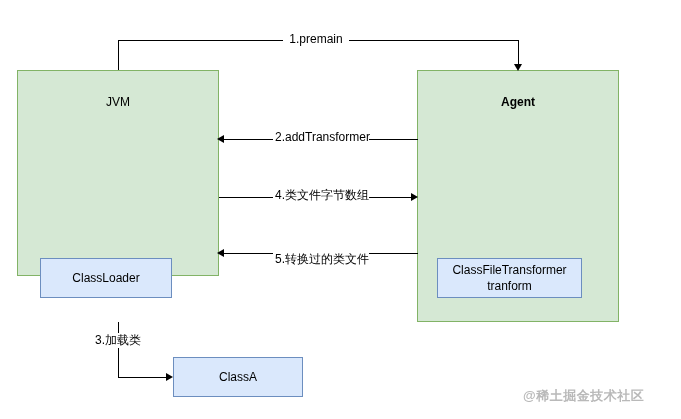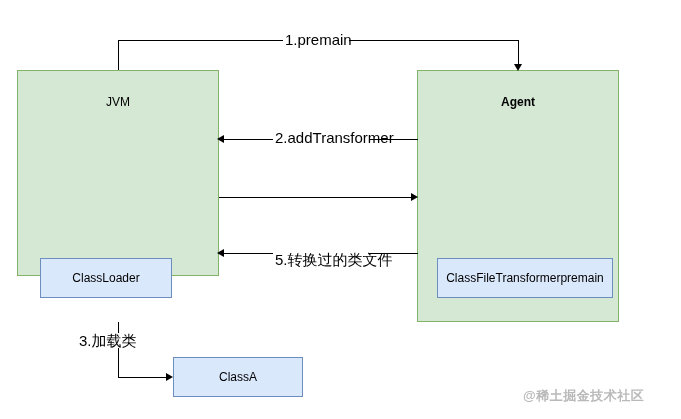--- a/index.html
+++ b/index.html
@@ -77,21 +77,21 @@
   .arrow-down {
     border-left: 4px solid transparent;
     border-right: 4px solid transparent;
     border-top: 7px solid #000000;
   }
 
   
   .edge-label {
     position: absolute;
     background: #ffffff;
-    font-size: 15px;
+    font-size: 12px;
     color: #000000;
     line-height: 13px;
     padding: 1px 2px;
     white-space: nowrap;
     text-align: center;
     box-sizing: border-box;
   }
 
   
   .watermark {
@@ -113,46 +113,47 @@
   </div>
 
   <div class="node-box" style="left:40px; top:258px; width:132px; height:40px;">
     <span>ClassLoader</span>
   </div>
 
   <div class="container-box" style="left:417px; top:70px; width:202px; height:252px;font-weight:bold;">
     <div class="container-title" style="top:24px;">Agent</div>
   </div>
 
-  <div class="node-box" style="left:437px; top:258px; width:176px; height:40px; flex-direction:row;">
+  <div class="node-box" style="left:437px; top:258px; width:145px; height:40px; flex-direction:column;">
     <span>ClassFileTransformer</span>
-    <span>premain</span>
+    <span>tranform</span>
   </div>
 
   <div class="node-box" style="left:173px; top:357px; width:130px; height:40px;">
     <span>ClassA</span>
   </div>
 
   <div class="edge-line edge-v" style="left:118px; top:40px; height:30px;"></div>
   <div class="edge-line edge-h" style="left:118px; top:40px; width:400px;"></div>
   <div class="edge-line edge-v" style="left:518px; top:40px; height:26px;"></div>
   <div class="arrow arrow-down" style="left:514px; top:64px;"></div>
   <div class="edge-label" style="left:283px; top:32px; width:66px;">1.premain</div>
 
   <div class="edge-line edge-h" style="left:222px; top:139px; width:196px;"></div>
   <div class="arrow arrow-left" style="left:217px; top:135px;"></div>
   <div class="edge-label" style="left:273px; top:130px; width:96px;">2.addTransformer</div>
 
   <div class="edge-line edge-h" style="left:219px; top:197px; width:193px;"></div>
   <div class="arrow arrow-right" style="left:411px; top:193px;"></div>
+  <div class="edge-label" style="left:273px; top:188px; width:96px;">4.类文件字节数组</div>
 
   <div class="edge-line edge-h" style="left:222px; top:253px; width:196px;"></div>
   <div class="arrow arrow-left" style="left:217px; top:249px;"></div>
   <div class="edge-label" style="left:273px; top:252px; width:96px;">5.转换过的类文件</div>
 
   <div class="edge-line edge-v" style="left:118px; top:322px; height:55px;"></div>
   <div class="edge-line edge-h" style="left:118px; top:377px; width:50px;"></div>
   <div class="arrow arrow-right" style="left:166px; top:373px;"></div>
-  <div class="edge-label" style="left:77px; top:333px; width:58px;text-align:center;">3.加载类</div>
+  <div class="edge-label" style="left:89px; top:333px; width:58px;text-align:center;">3.加载类</div>
 
   <div class="watermark" style="left:523px; top:387px;">@稀土掘金技术社区</div>
 
 </div>
 
 </body></html>

